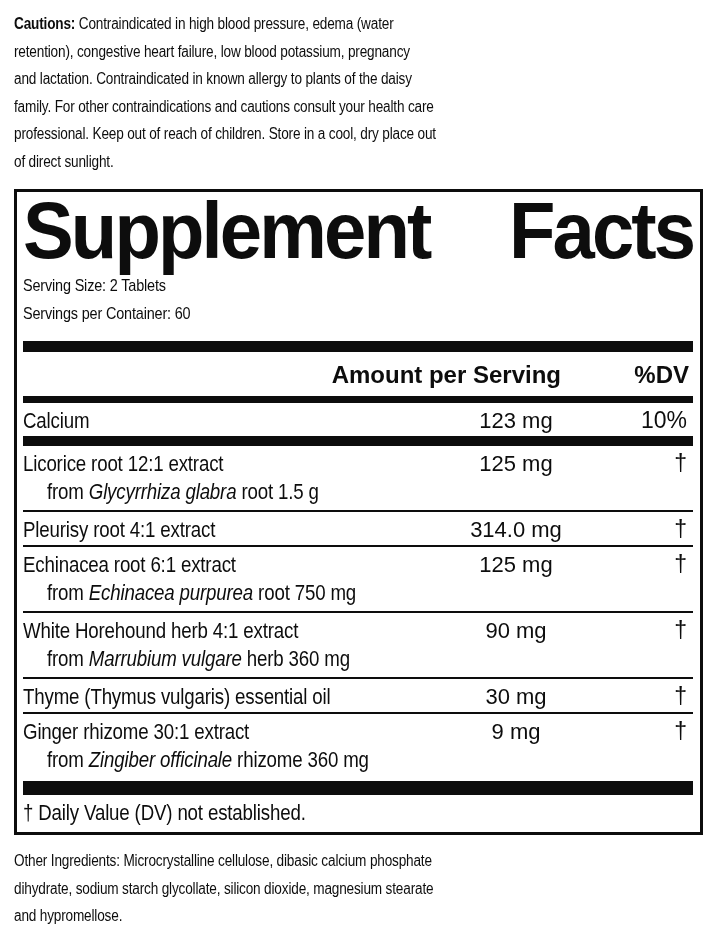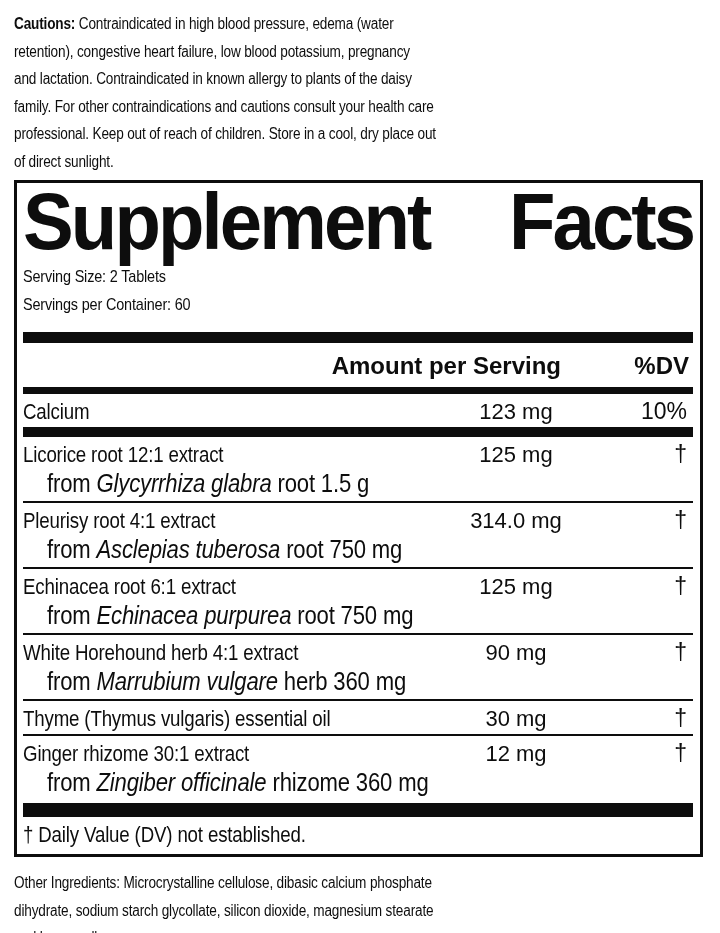--- a/index.html
+++ b/index.html
@@ -25,21 +25,21 @@
   }
   .b  { font-weight: bold; }
   .it { font-style: italic; }
 
   
   .para { font-size: 16px; line-height: 27.5px; }
   .tline { white-space: nowrap; }
 
   
   .facts-box {
-    margin-top: 5px;
+    margin-top: 14px;
     border: 3px solid #0d0d0d;
     padding: 2px 7px 0 6px;
     width: 670px;
     overflow: hidden;
   }
   .facts-title {
     display: flex;
     justify-content: space-between;
     align-items: baseline;
     font-weight: 800;
@@ -75,21 +75,21 @@
     display: flex;
     align-items: baseline;
     font-size: 22px;
     line-height: 26px;
     padding: 4px 0 2px 0;
   }
   .c-name { flex: 1; min-width: 0; }
   .c-amt  { width: 150px; text-align: center; }
   .c-dv   { width: 96px; text-align: right; padding-right: 6px; font-size: 23px; }
   .row-sub {
-    font-size: 26px;
+    font-size: 22px;
     line-height: 24px;
     padding: 1px 0 6px 24px;
     text-decoration: underline;
   }
   .footnote { font-size: 22px; line-height: 26px; padding: 5px 0 6px 0; }
 
   .other { margin-top: 12px; }
 </style>
 </head>
 <body>
@@ -145,21 +145,20 @@
     </div>
 
     <div class="sep"></div>
 
     <div>
       <div class="row-main">
         <span class="c-name"><span class="cond">Pleurisy root 4:1 extract</span></span>
         <span class="c-amt">314.0 mg</span>
         <span class="c-dv">†</span>
       </div>
-      <div class="row-sub"><span class="cond"><span>from </span><span class="it">Asclepias tuberosa</span><span> root 750 mg</span></span></div>
     </div>
 
     <div class="sep"></div>
 
     <div>
       <div class="row-main">
         <span class="c-name"><span class="cond">Echinacea root 6:1 extract</span></span>
         <span class="c-amt">125 mg</span>
         <span class="c-dv">†</span>
       </div>
@@ -185,21 +184,21 @@
         <span class="c-amt">30 mg</span>
         <span class="c-dv">†</span>
       </div>
     </div>
 
     <div class="sep"></div>
 
     <div>
       <div class="row-main">
         <span class="c-name"><span class="cond">Ginger rhizome 30:1 extract</span></span>
-        <span class="c-amt">12 mg</span>
+        <span class="c-amt">9 mg</span>
         <span class="c-dv">†</span>
       </div>
       <div class="row-sub"><span class="cond"><span>from </span><span class="it">Zingiber officinale</span><span> rhizome 360 mg</span></span></div>
     </div>
 
     <div class="bar bar-xl"></div>
 
     <div class="footnote"><span class="cond">† Daily Value (DV) not established.</span></div>
 
   </div>

